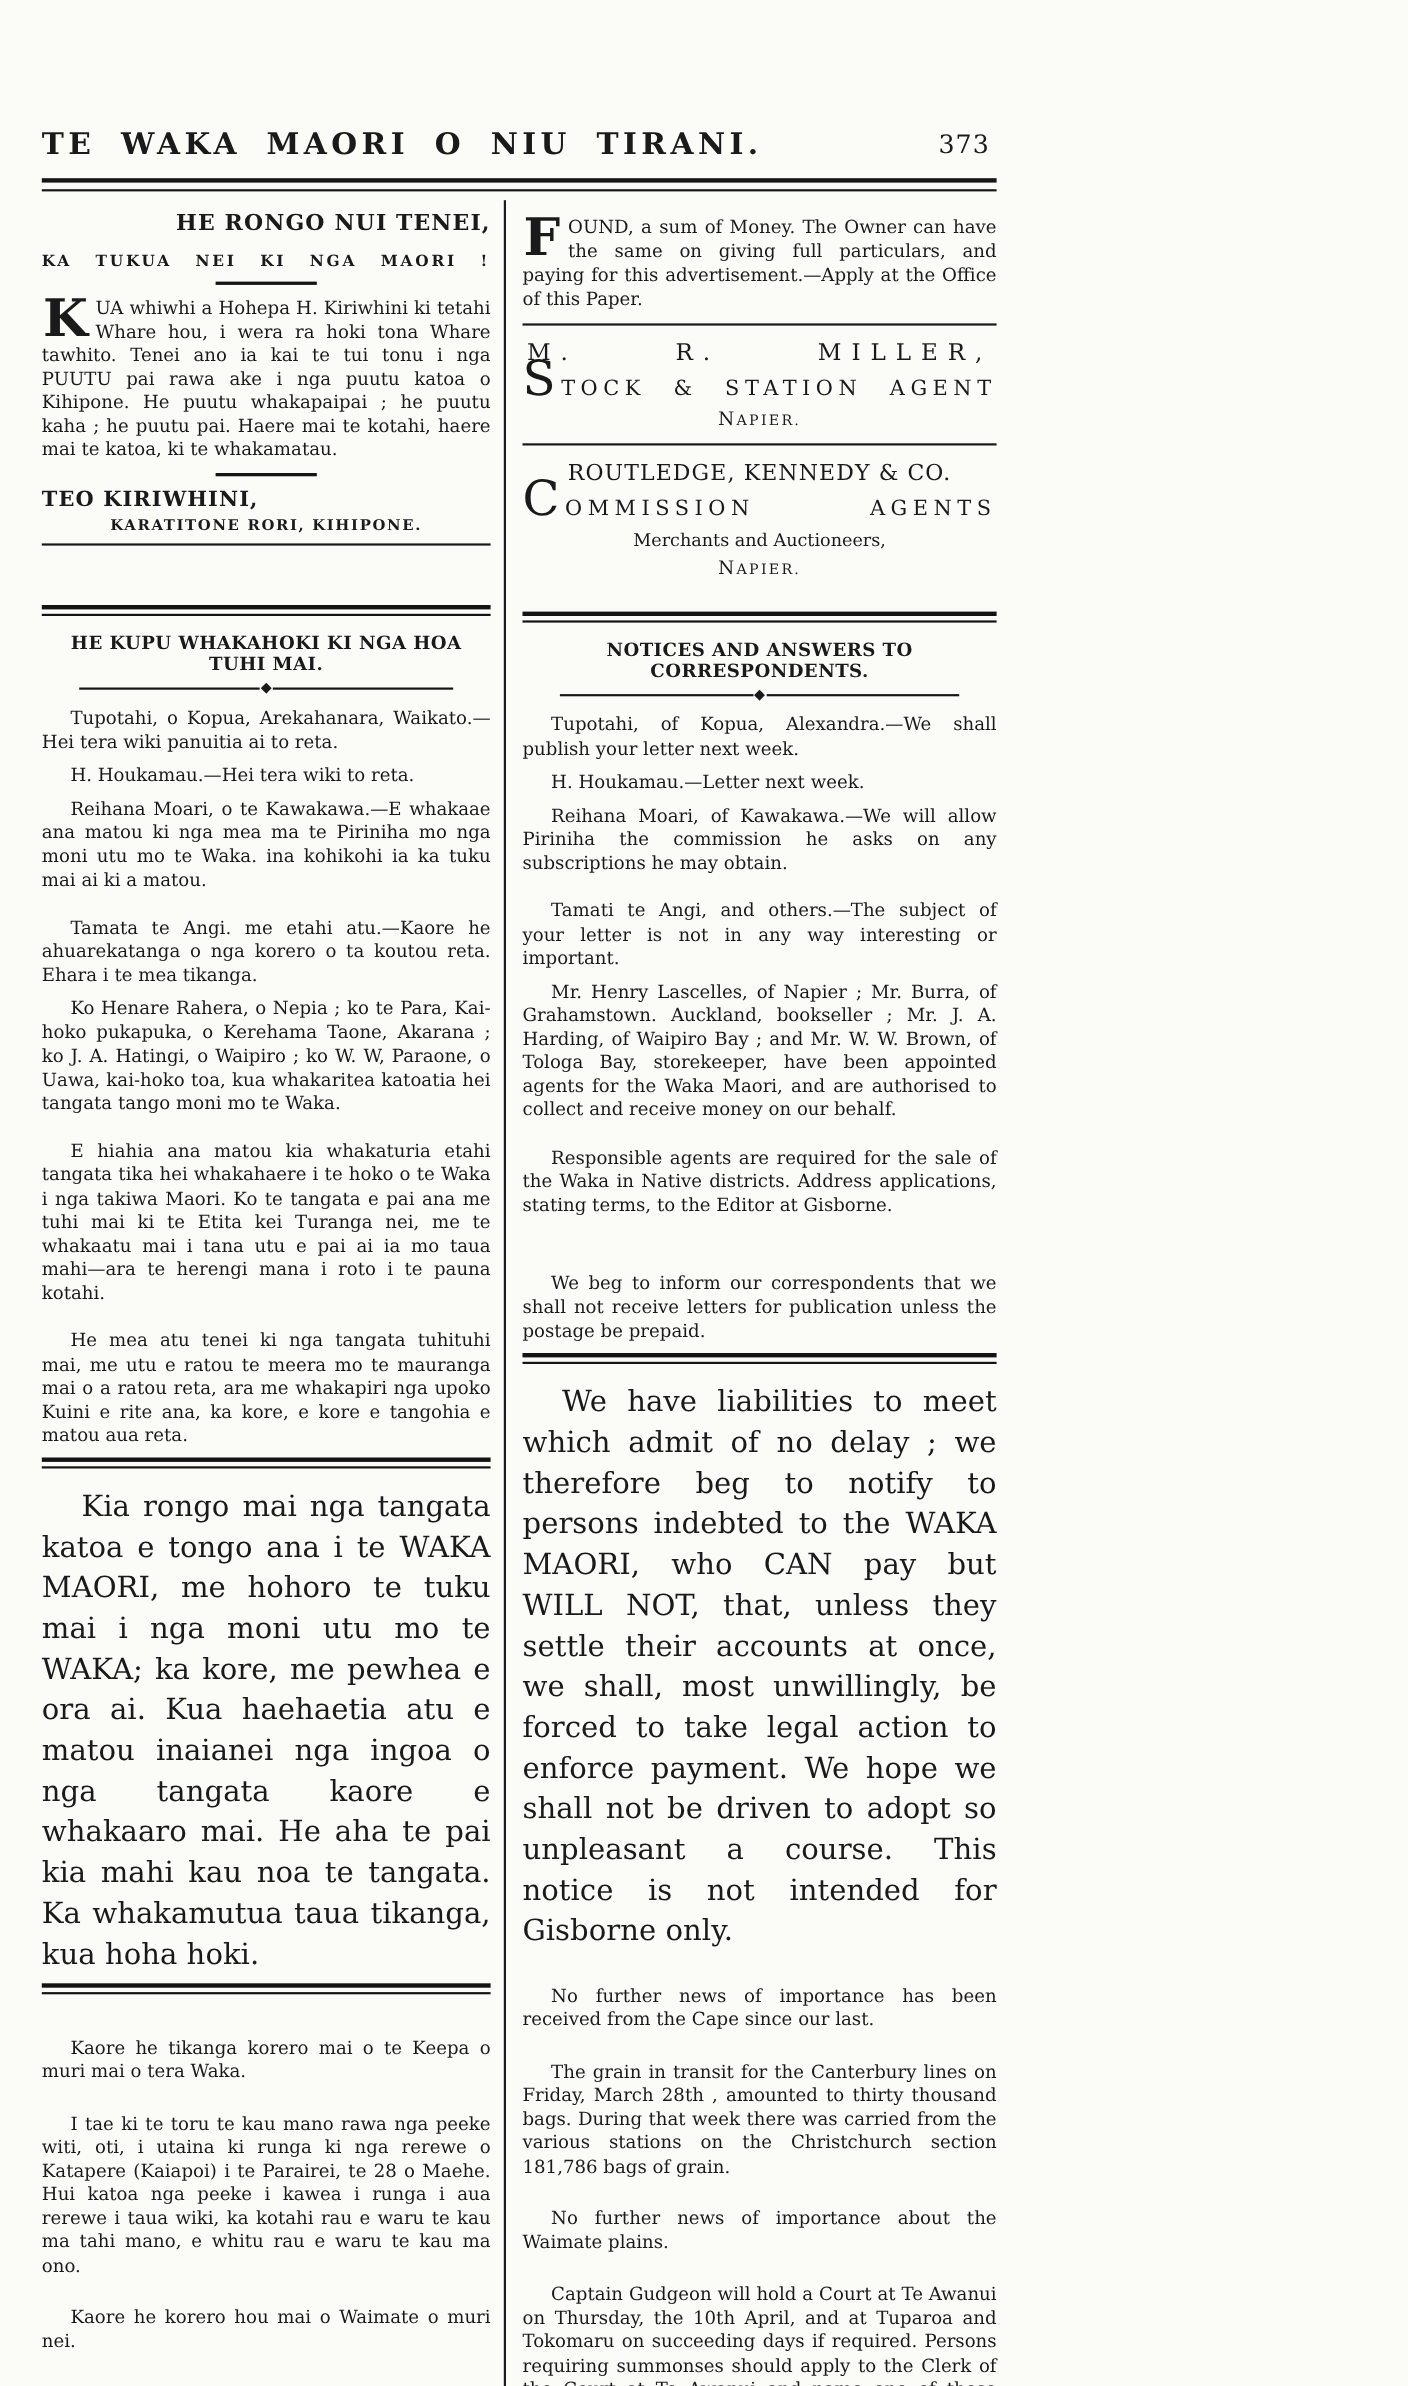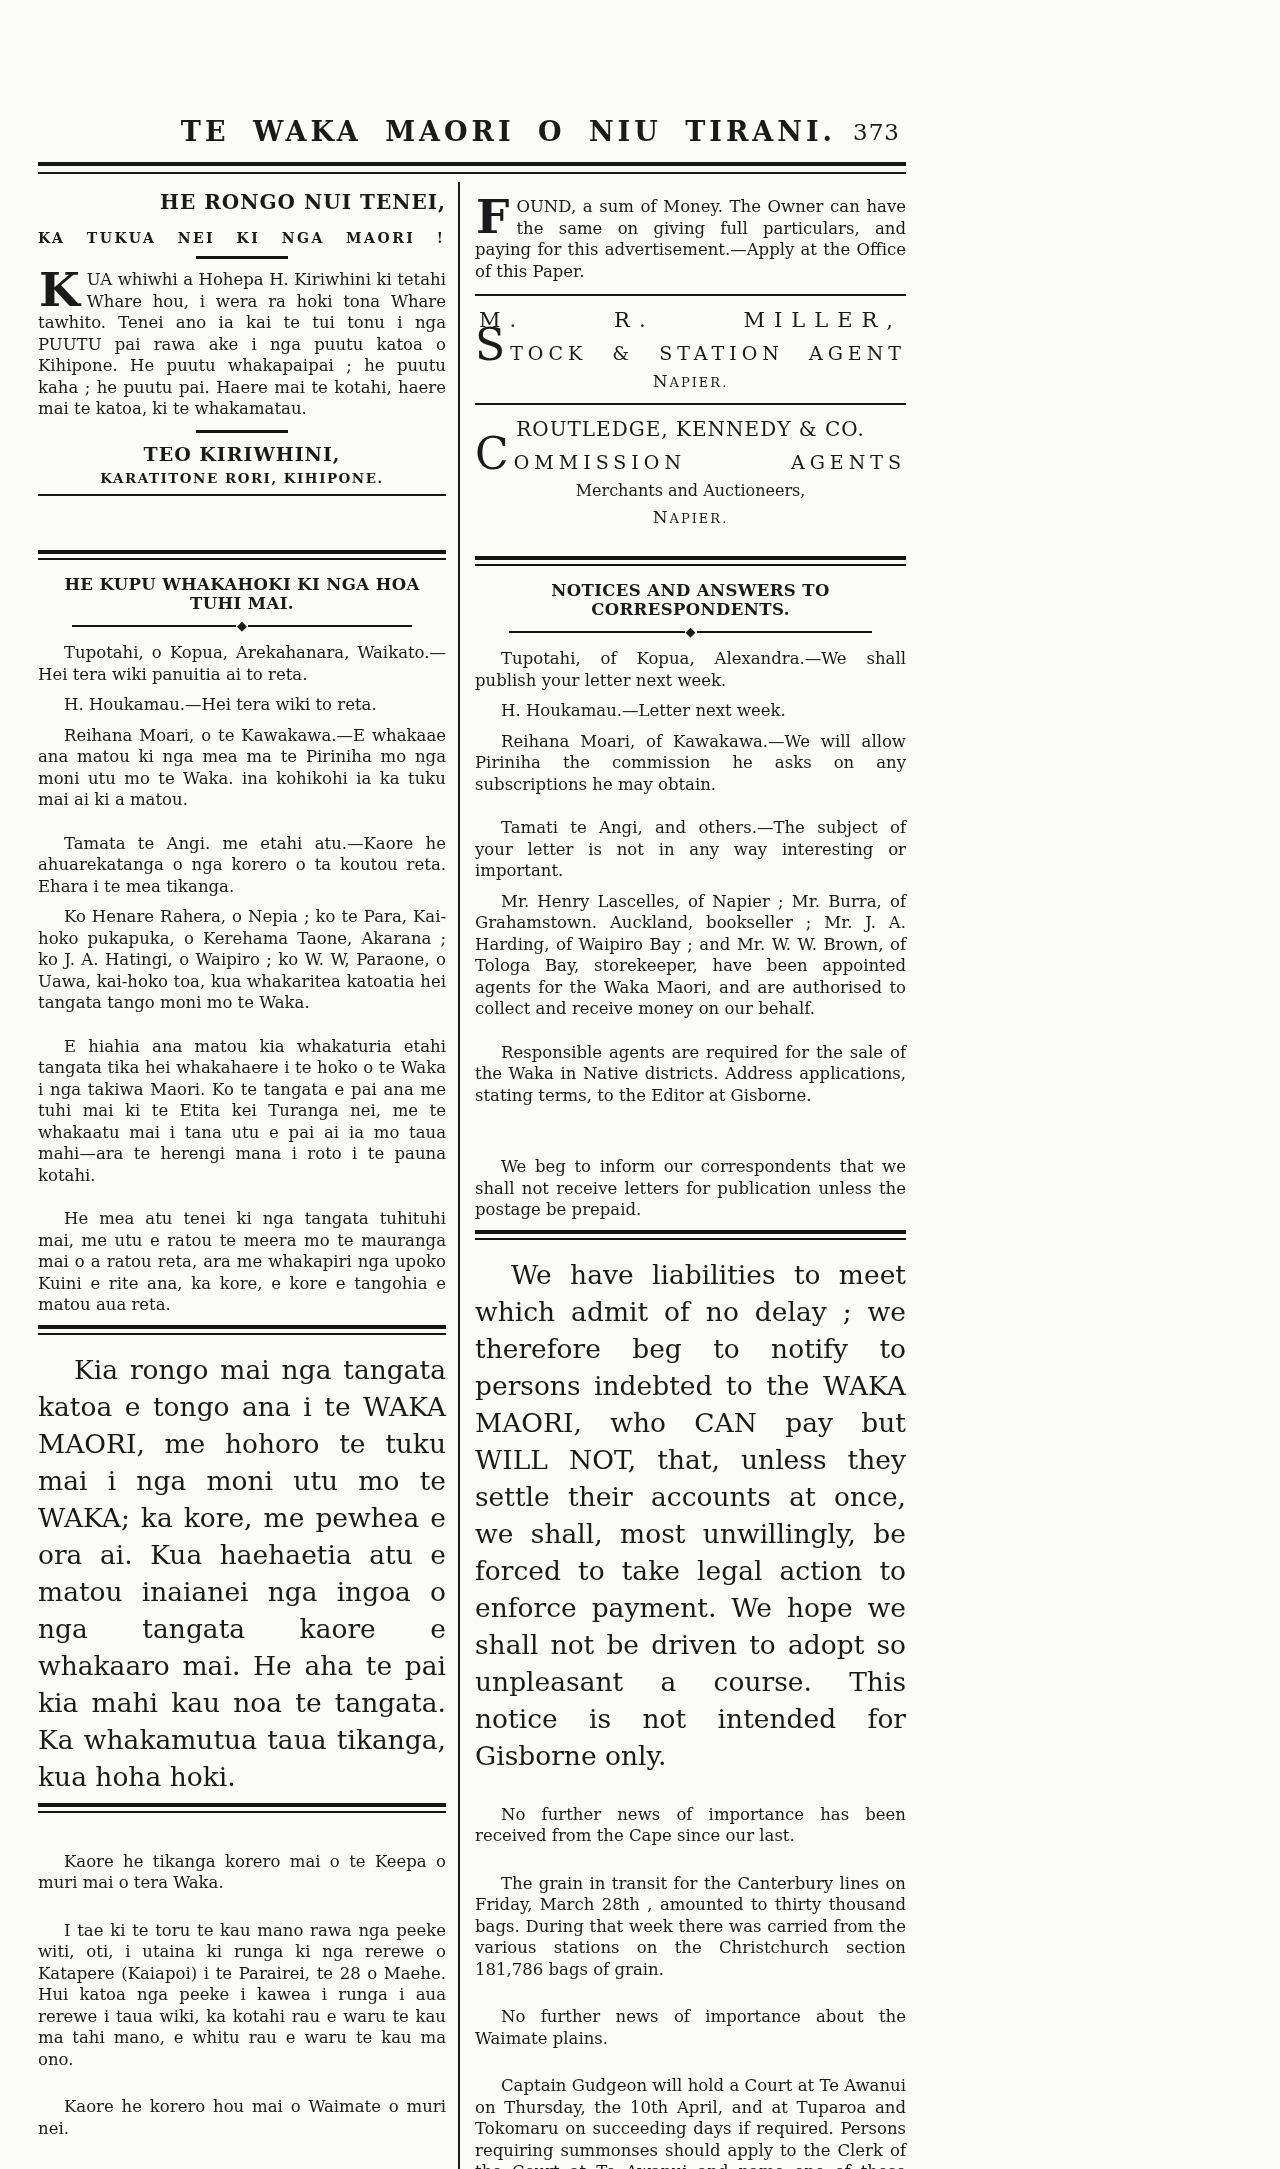--- a/index.html
+++ b/index.html
@@ -10,21 +10,21 @@
     color:#1a1a1a;
     -webkit-font-smoothing:antialiased;
   }
   .page{position:relative;width:1280px;height:2169px;overflow:hidden;}
   .content{position:relative;width:868px;margin-left:38px;padding-top:116px;}
 
   
   .masthead{position:relative;height:44px;}
   .paper-title{
     position:absolute;left:0;right:70px;top:0;margin:0;
-    text-align:right;font-size:27px;font-weight:bold;
+    text-align:left;font-size:27px;font-weight:bold;
     letter-spacing:4px;word-spacing:10px;white-space:nowrap;
   }
   .page-number{position:absolute;right:6px;top:3px;font-size:23px;letter-spacing:1px;}
   .masthead-rule{height:6px;border-top:4px solid #161616;border-bottom:2px solid #161616;margin-top:2px;}
 
   
   .columns{display:flex;margin-top:8px;align-items:stretch;}
   .col{box-sizing:border-box;}
   .col-left{width:420px;padding-right:12px;}
   .col-right{width:448px;border-left:2px solid #1c1c1c;padding-left:15px;}
@@ -45,21 +45,21 @@
   .para{margin:9px 0;text-align:justify;text-indent:26px;font-size:16.5px;line-height:21.5px;}
   .para.gap{margin-top:22px;}
   .para.gap-lg{margin-top:50px;}
   .dropcap{text-indent:0;}
   .dropcap::first-letter{
     float:left;font-size:47px;line-height:36px;
     padding:3px 7px 0 1px;font-weight:bold;
   }
   .notice-head{margin:8px 0 0;text-align:right;font-size:20px;font-weight:bold;letter-spacing:1px;}
   .notice-subhead{font-size:14px;font-weight:bold;letter-spacing:2.5px;word-spacing:14px;margin-top:16px;}
-  .sig{text-align:center;font-size:19px;font-weight:bold;letter-spacing:1px;margin-top:4px;}
+  .sig{font-size:19px;font-weight:bold;letter-spacing:1px;margin-top:4px;}
   .sig-sub{text-align:center;font-size:13.5px;font-weight:bold;letter-spacing:1.5px;margin:5px 0 8px;}
   .section-head{margin:15px 0 6px;text-align:center;font-size:16.5px;font-weight:bold;letter-spacing:0.4px;}
 
   .big-para{font-size:26.5px;line-height:37px;text-align:justify;text-indent:36px;margin:16px 0 0;}
 
   
   .found{margin-top:14px;}
   .col-right .ad-rule{height:2px;background:#181818;margin:12px 0;}
   .ad-name{
     text-align:justify;text-align-last:justify;

